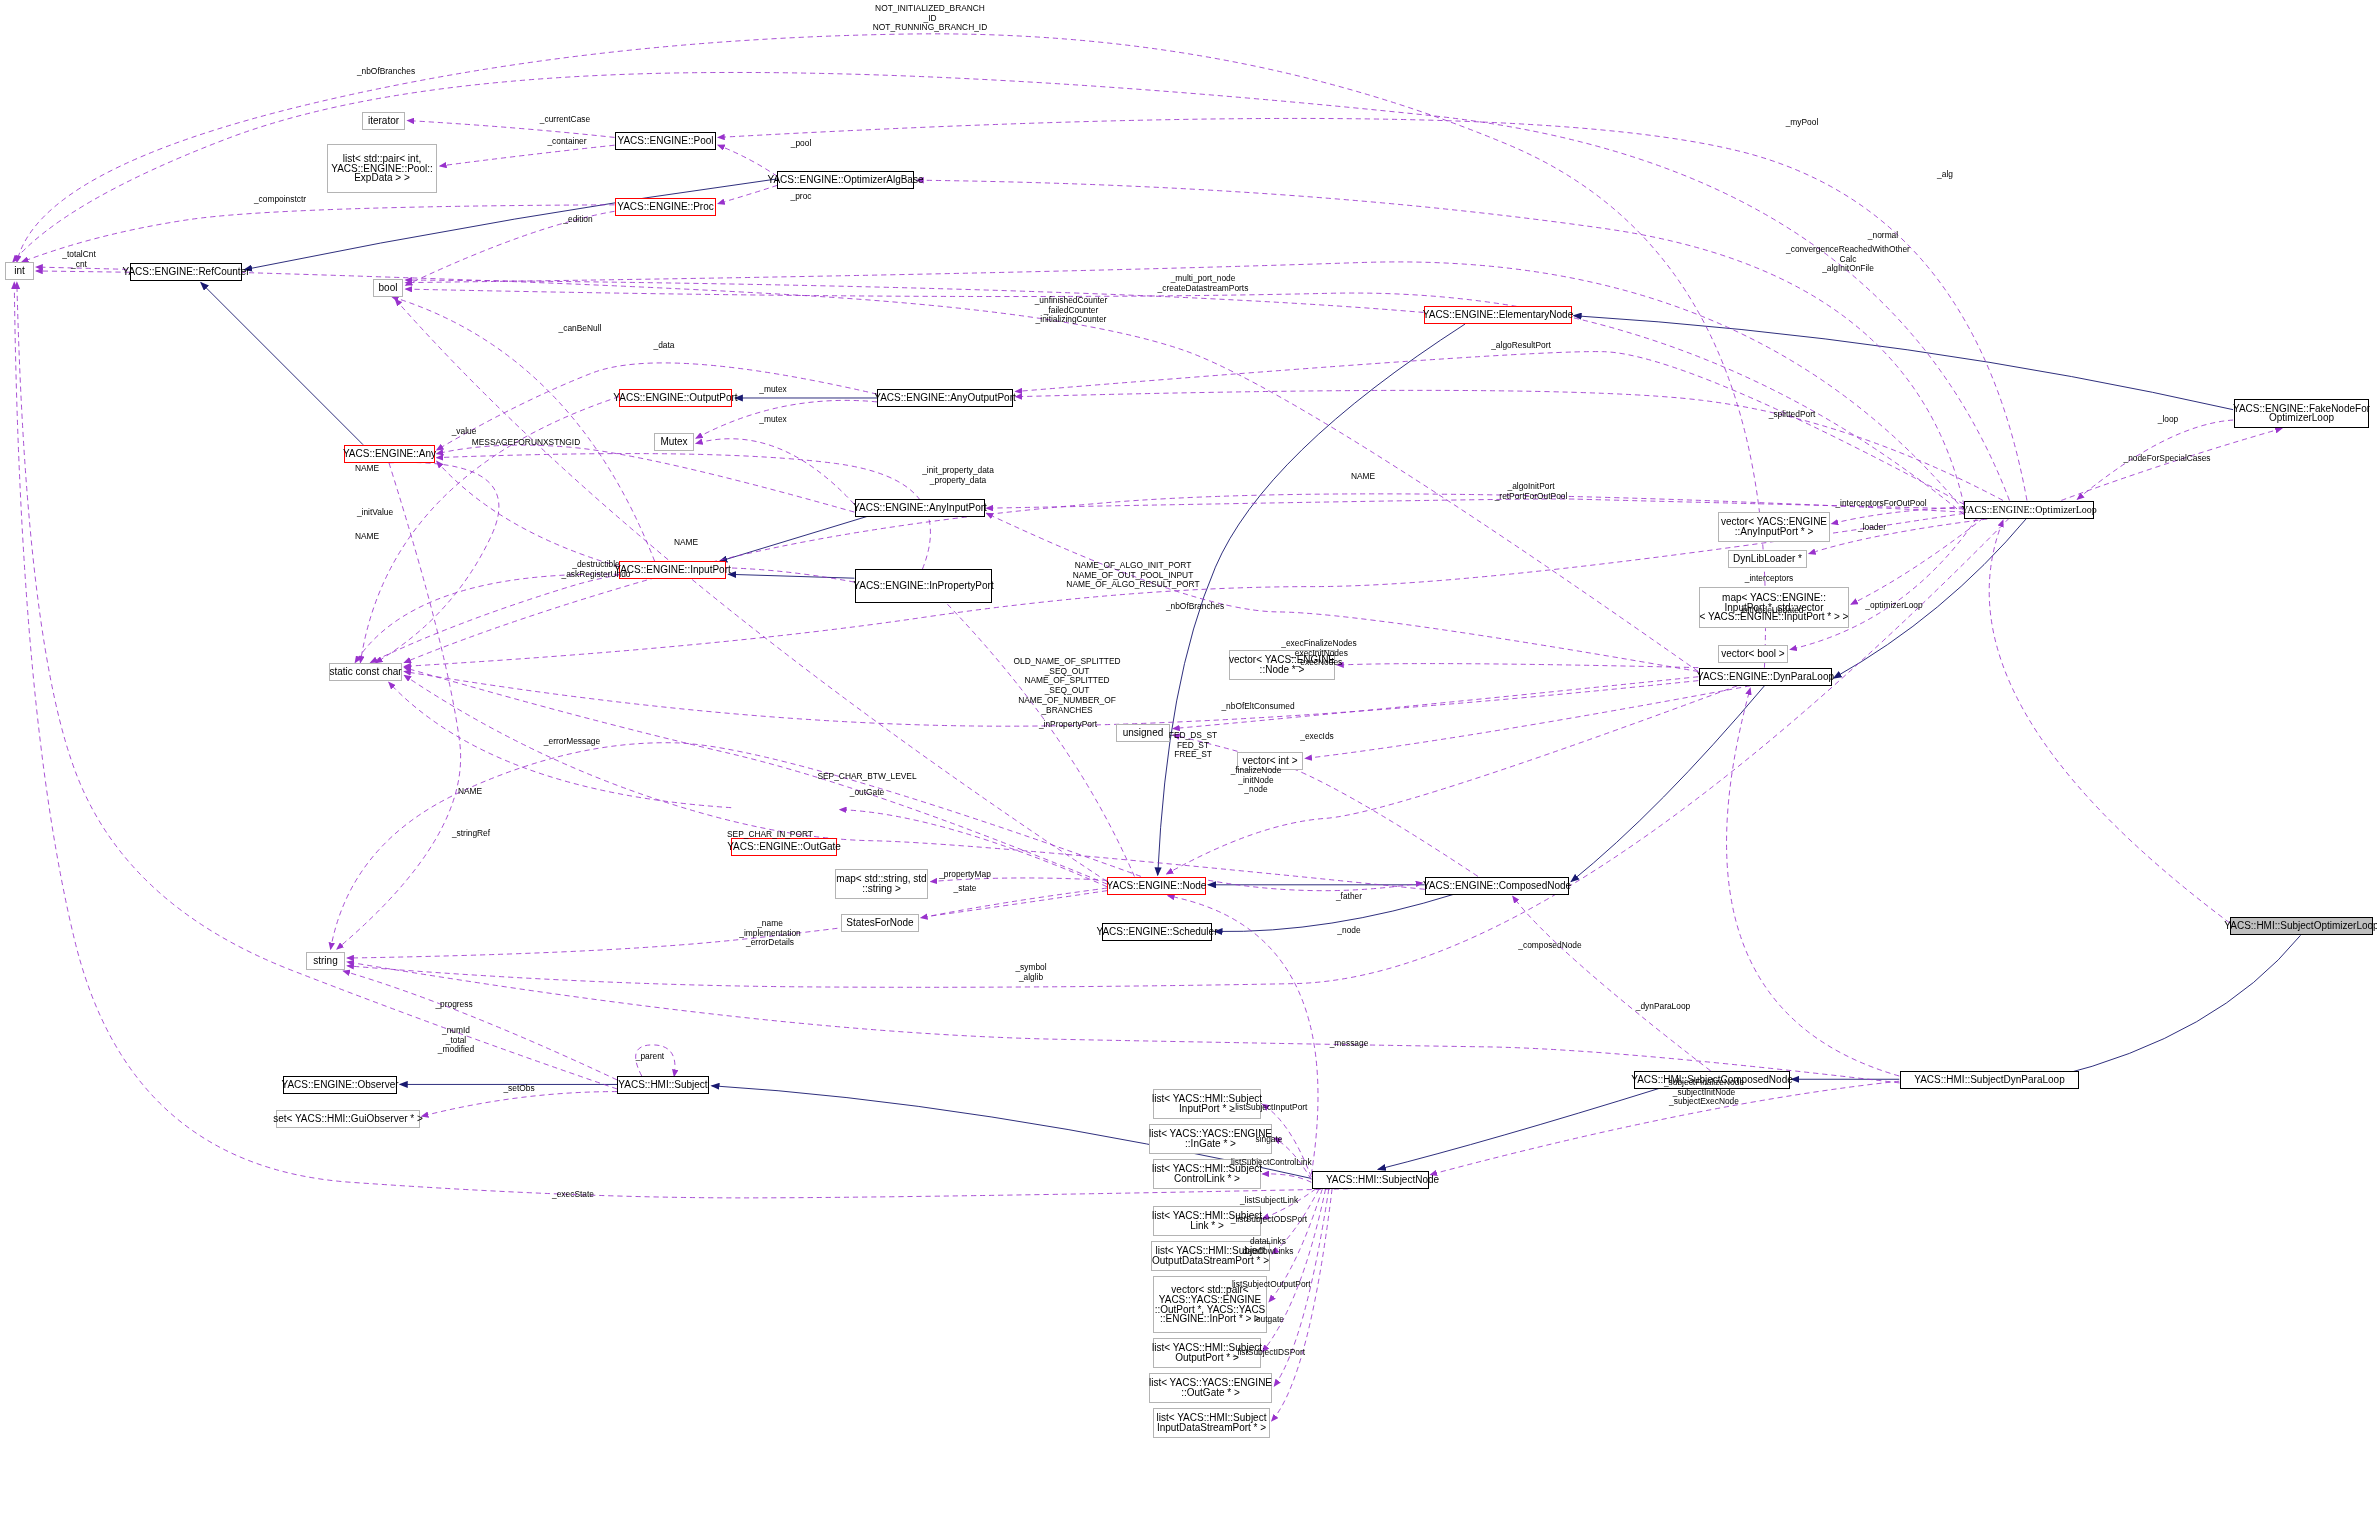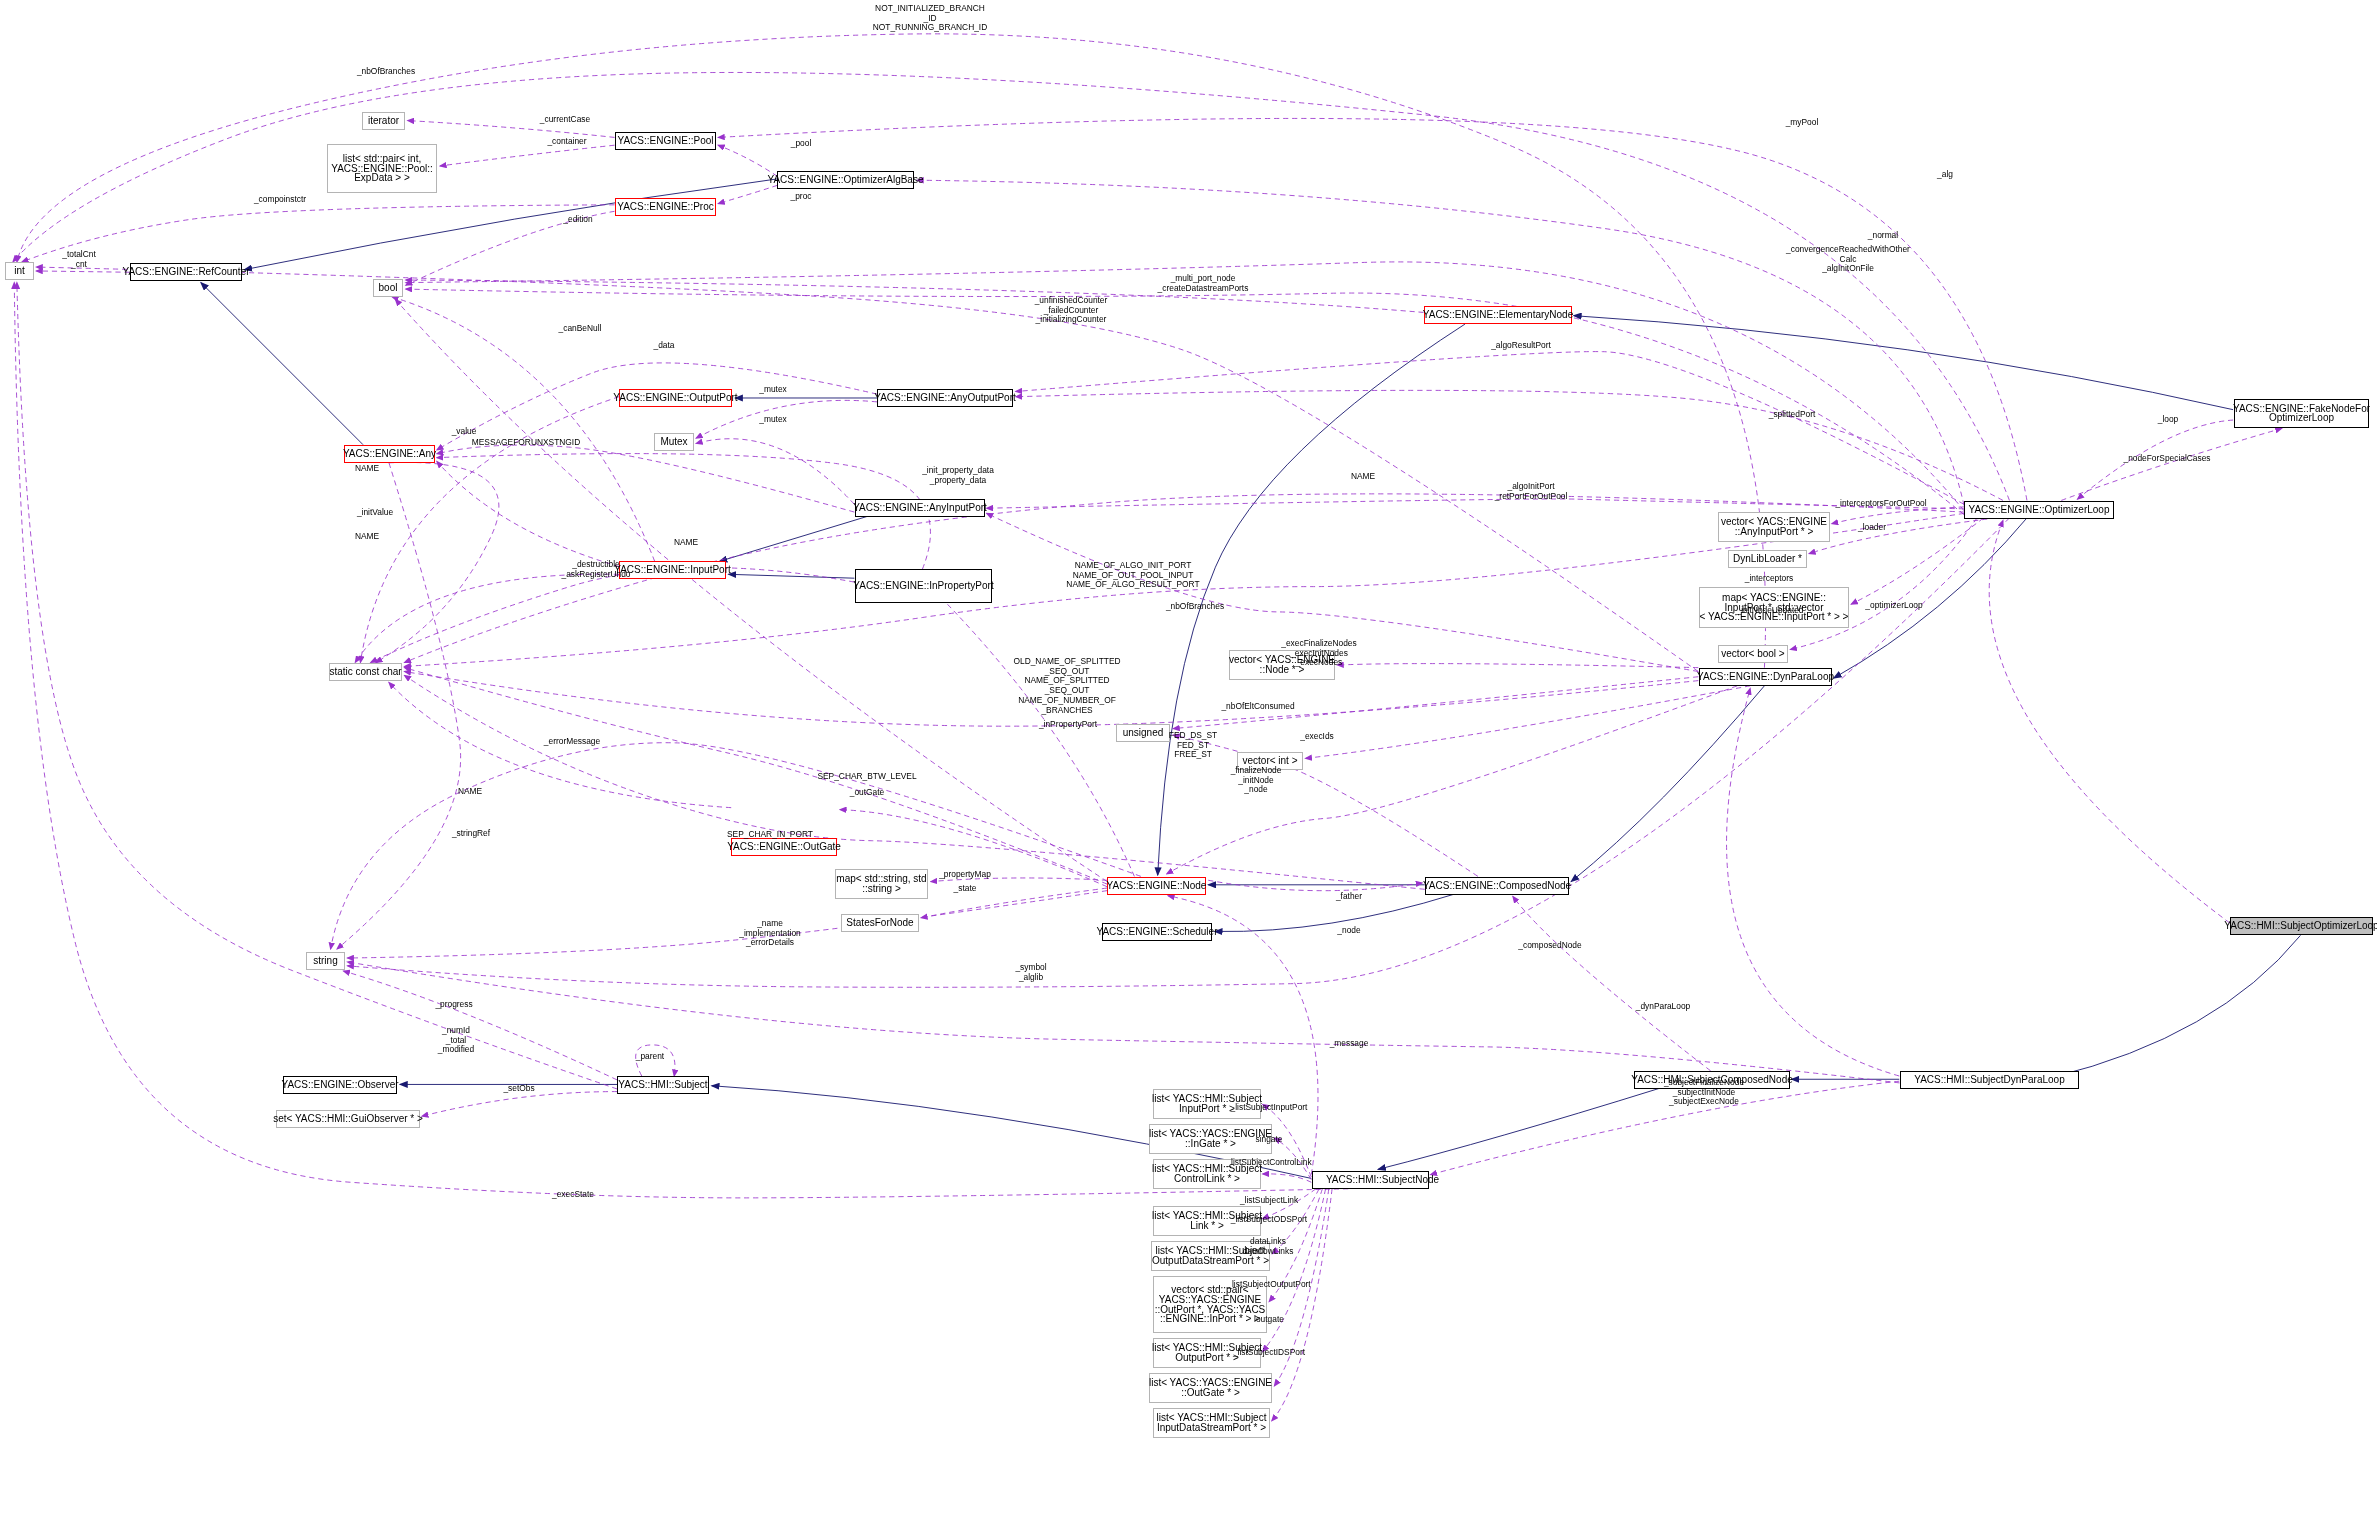--- a/index.html
+++ b/index.html
@@ -174,21 +174,21 @@
       <div class="class-box border-red" style="left: 619px; top: 561px; width: 107px; height: 18px;">
         <span>YACS::ENGINE::InputPort</span>
       </div>
       <div class="class-box border-black" style="left: 855px; top: 569px; width: 137px; height: 34px;">
         <span>YACS::ENGINE::InPropertyPort</span>
       </div>
       <div class="class-box border-black" style="left: 2234px; top: 399px; width: 135px; height: 28.5px;">
         <span>YACS::ENGINE::FakeNodeFor</span>
         <span>OptimizerLoop</span>
       </div>
-      <div class="class-box border-black" style="left: 1964px; top: 501px; width: 150px; height: 17.5px;">
+      <div class="class-box border-black" style="left: 1964px; top: 501px; width: 130px; height: 17.5px; font-family: Liberation Serif, serif;">
         <span>YACS::ENGINE::OptimizerLoop</span>
       </div>
       <div class="class-box border-gray" style="left: 1718px; top: 512px; width: 112px; height: 30px;">
         <span>vector&lt; YACS::ENGINE</span>
         <span>::AnyInputPort * &gt;</span>
       </div>
       <div class="class-box border-gray" style="left: 1728px; top: 550px; width: 79px; height: 17.5px;">
         <span>DynLibLoader *</span>
       </div>
       <div class="class-box border-gray" style="left: 1699px; top: 587px; width: 150px; height: 41px;">

